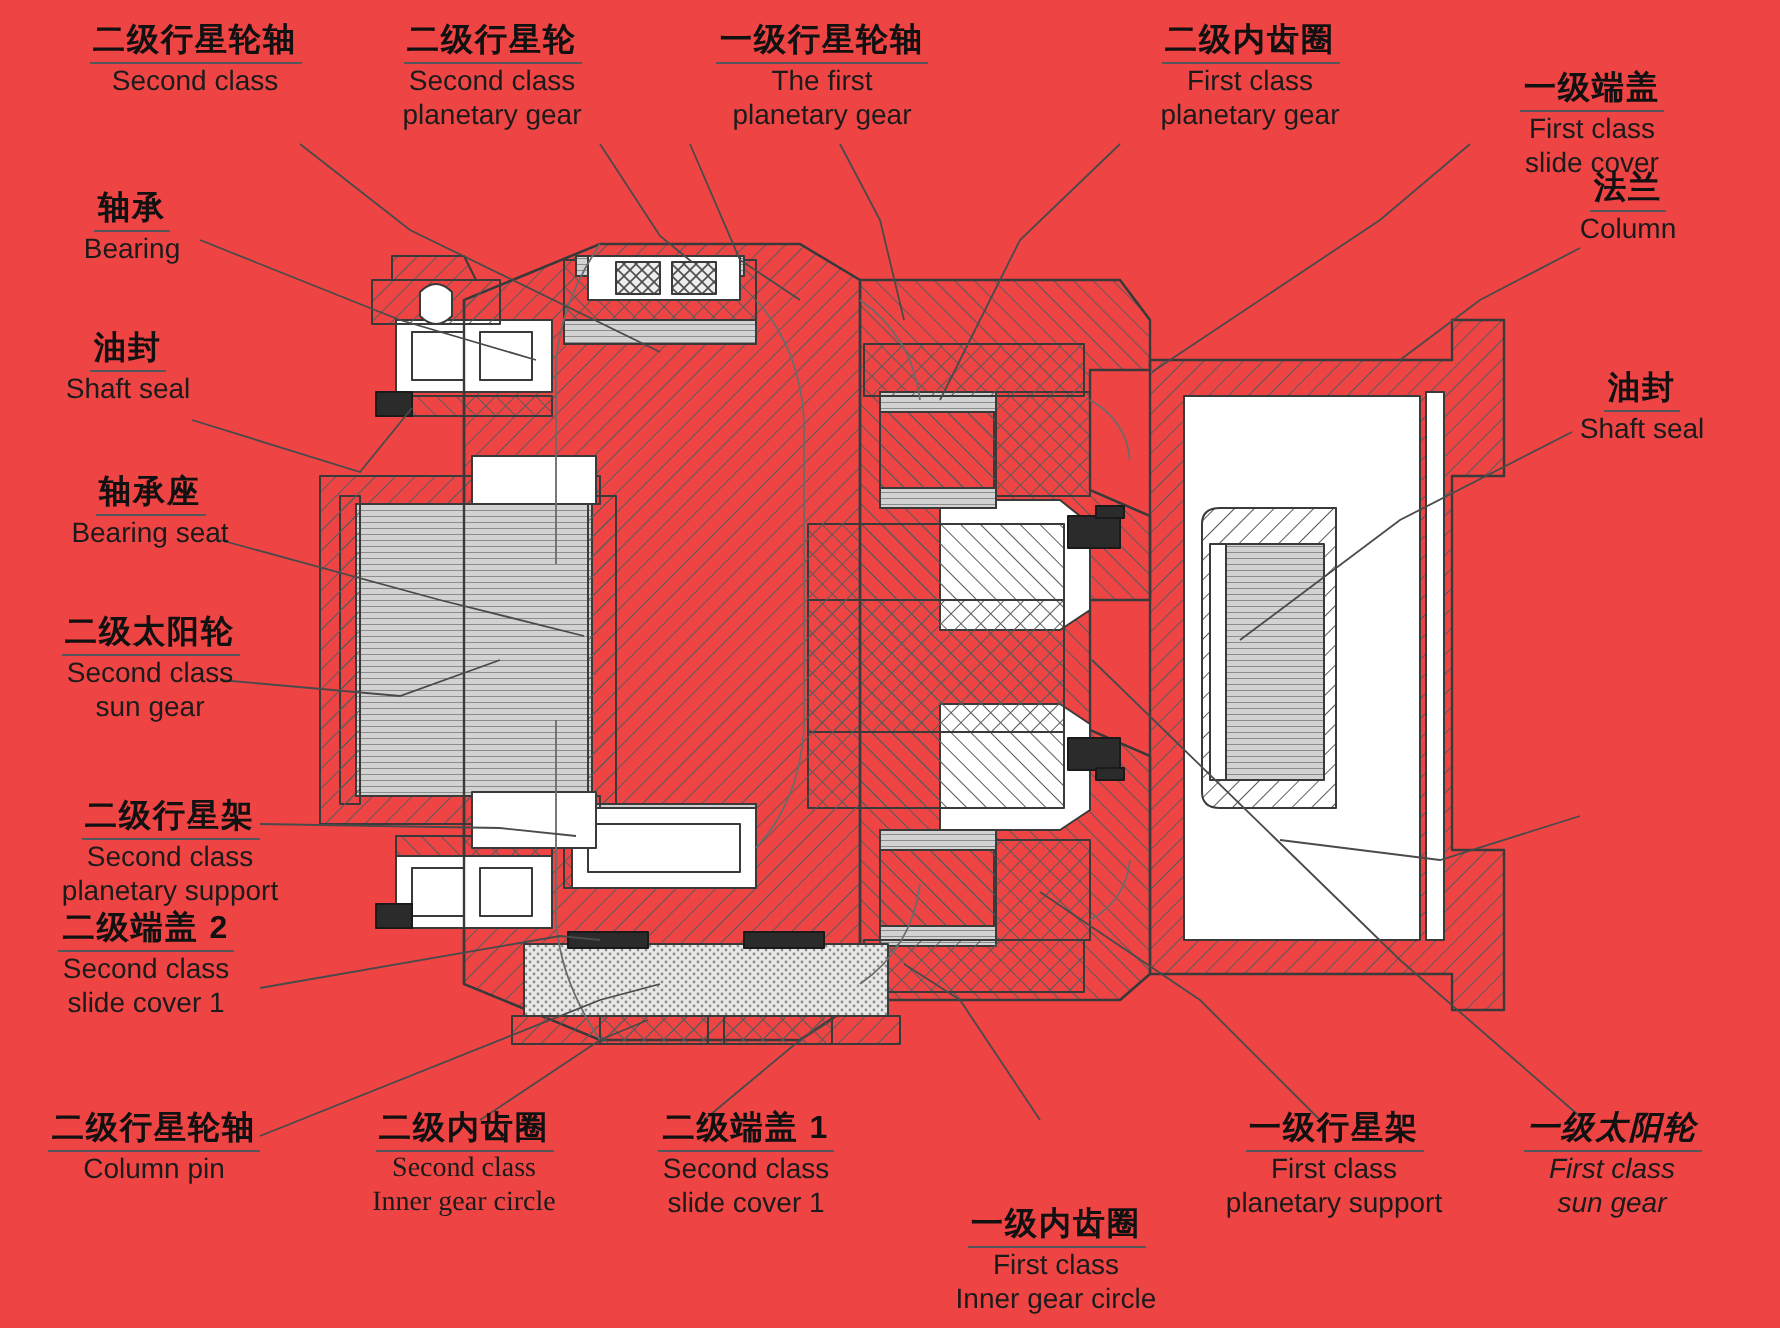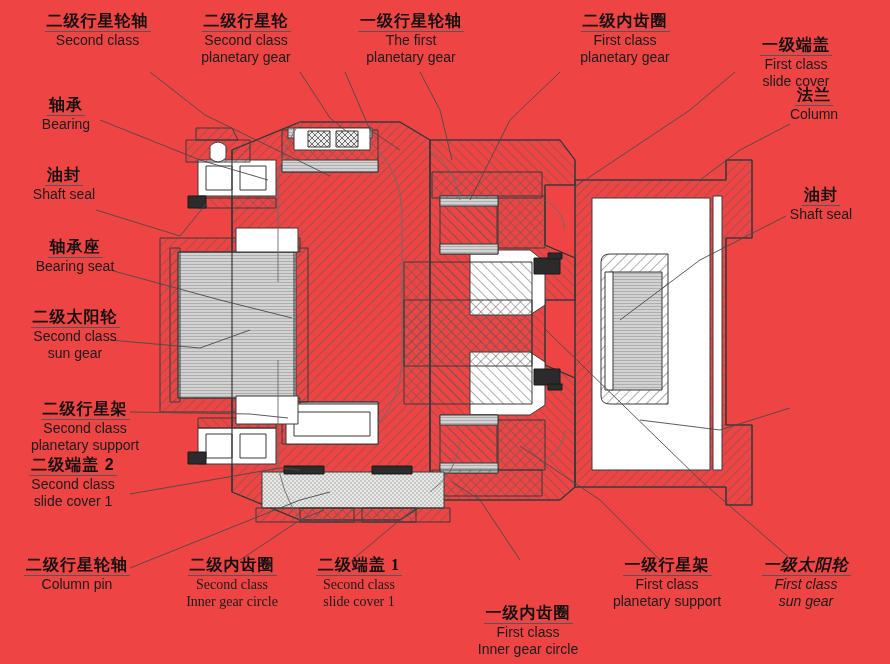--- a/index.html
+++ b/index.html
@@ -289,21 +289,21 @@
     <div class="cn">二级行星轮轴</div>
     <div class="en">Column pin</div>
   </div>
 
   <div class="callout" style="left:166px;top:556px;width:132px;font-family:Liberation Serif, serif;">
     <div class="cn">二级内齿圈</div>
     <div class="en">Second class</div>
     <div class="en">Inner gear circle</div>
   </div>
 
-  <div class="callout" style="left:300px;top:556px;width:118px;font-family:Liberation Serif, serif;">
+  <div class="callout" style="left:314px;top:556px;width:118px;">
     <div class="cn">二级端盖 1</div>
     <div class="en">Second class</div>
     <div class="en">slide cover 1</div>
   </div>
 
   <div class="callout" style="left:466px;top:556px;width:124px;margin-top:48px;">
     <div class="cn">一级内齿圈</div>
     <div class="en">First class</div>
     <div class="en">Inner gear circle</div>
   </div>

